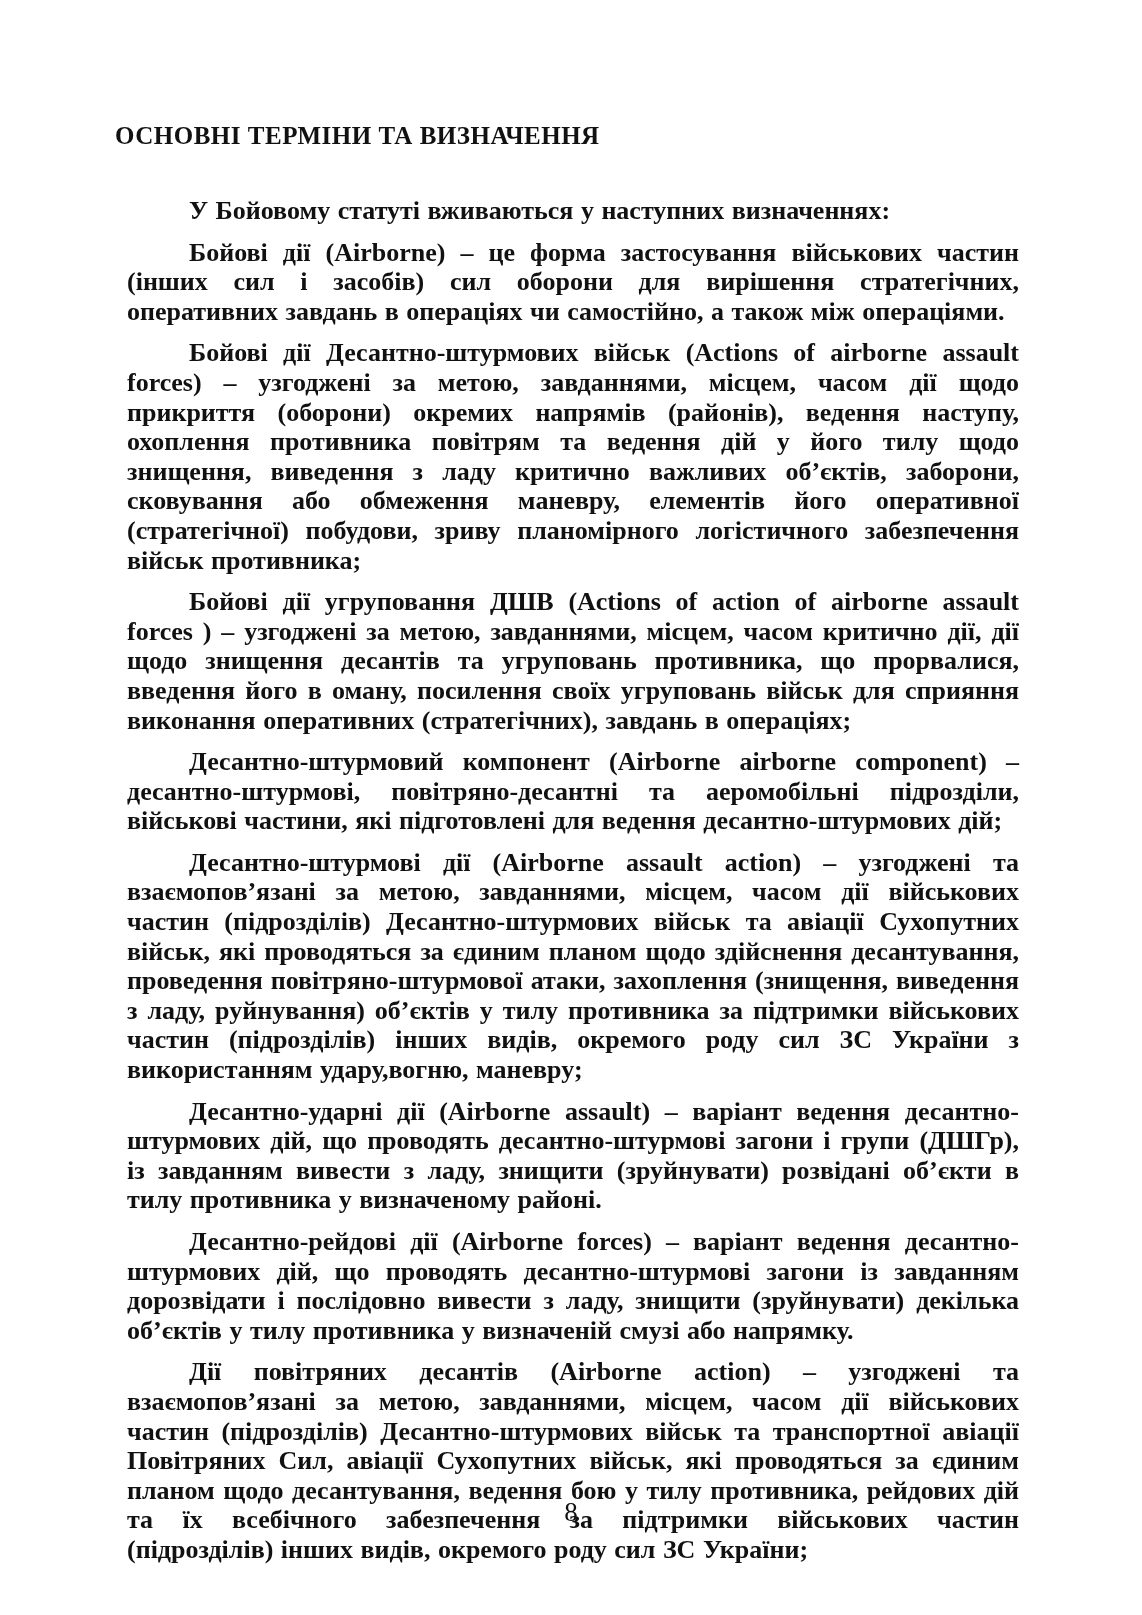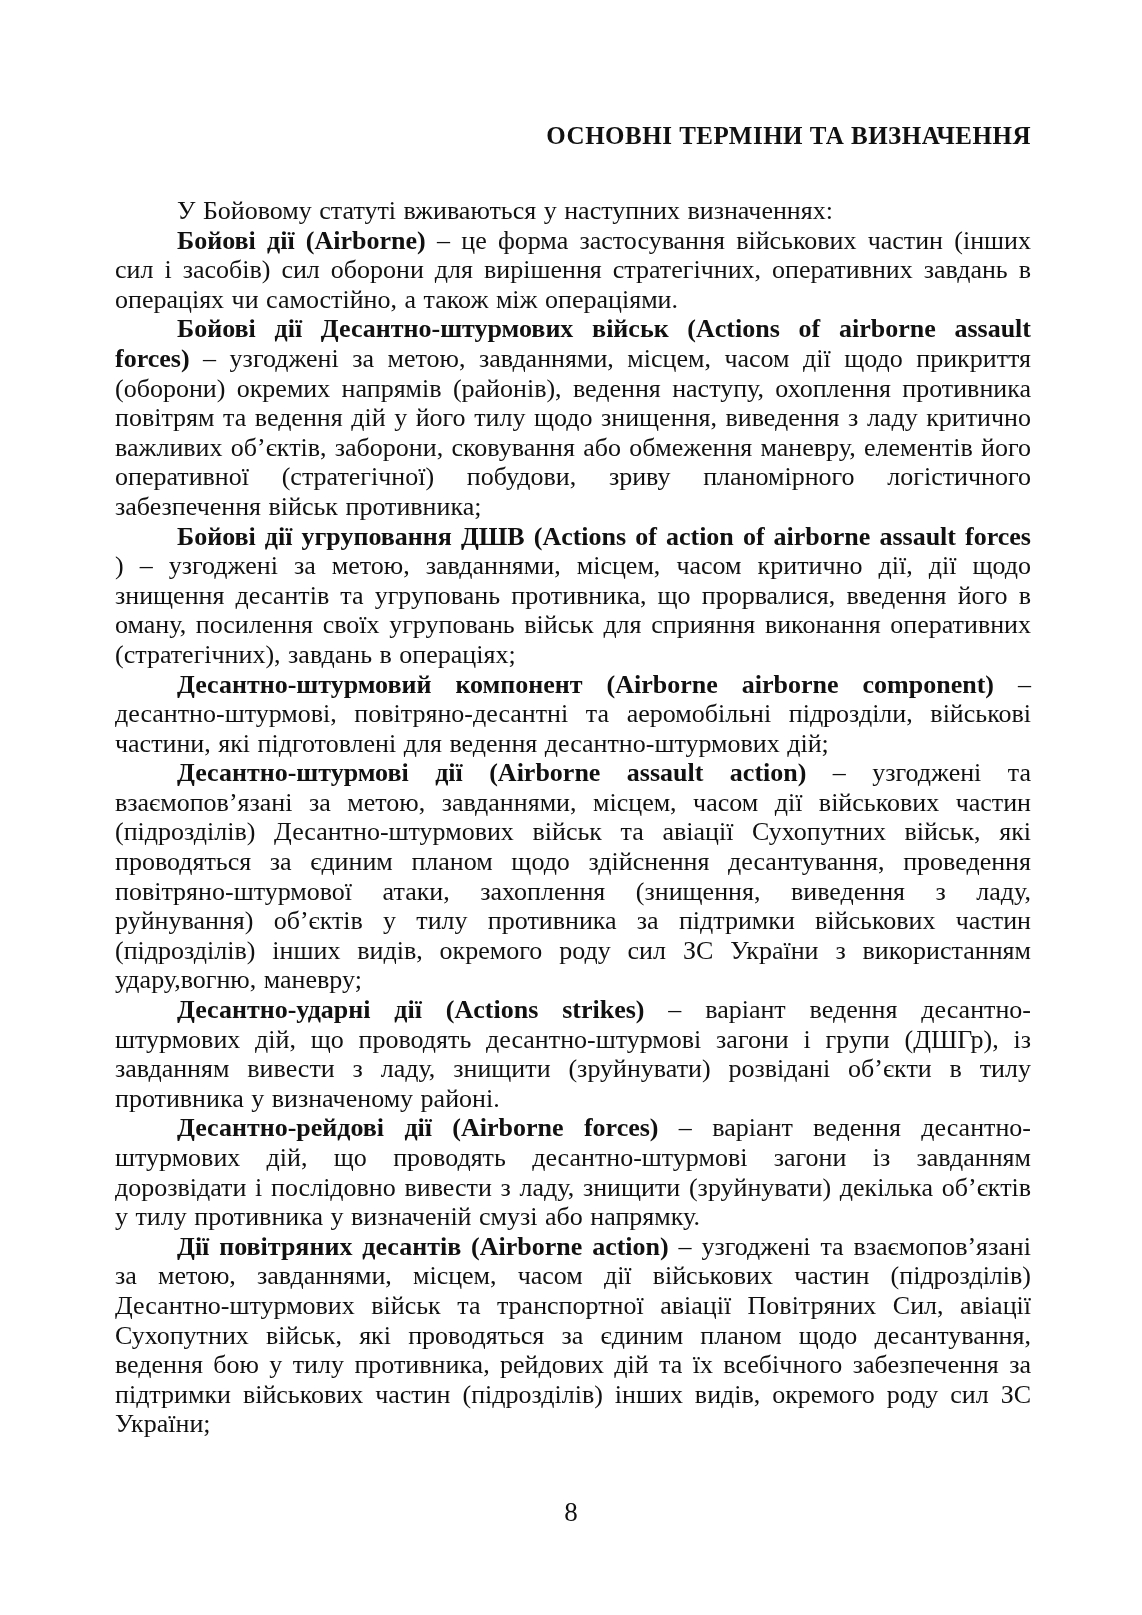--- a/index.html
+++ b/index.html
@@ -17,35 +17,36 @@
     overflow: hidden;
     box-sizing: border-box;
   }
   .content {
     position: absolute;
     left: 115px;
     top: 122px;
     width: 916px;
   }
   .title {
-    text-align: right;
+    text-align: left;
     font-weight: bold;
     font-size: 25px;
     letter-spacing: 0.5px;
     margin: 0 0 46px 0;
     white-space: nowrap;
   }
   p.para {
-    margin: 0;
+    margin: 12px;
     padding: 0;
     font-size: 26px;
     line-height: 29.6px;
     text-align: justify;
     text-indent: 62px;
     word-spacing: 1px;
+    font-weight: bold;
   }
   .page-number {
     position: absolute;
     left: 0;
     right: 0;
     top: 1497px;
     text-align: center;
     font-size: 27px;
   }
 </style>
@@ -62,21 +63,21 @@
     <p class="para"><b>Бойові дії (Airborne)</b><span> – це форма застосування військових частин (інших сил і засобів) сил оборони для вирішення стратегічних, оперативних завдань в операціях чи самостійно, а також між операціями.</span></p>
 
     <p class="para"><b>Бойові дії Десантно-штурмових військ (Actions of airborne assault forces)</b><span> – узгоджені за метою, завданнями, місцем, часом дії щодо прикриття (оборони) окремих напрямів (районів), ведення наступу, охоплення противника повітрям та ведення дій у його тилу щодо знищення, виведення з ладу критично важливих об’єктів, заборони, сковування або обмеження маневру, елементів його оперативної (стратегічної) побудови, зриву планомірного логістичного забезпечення військ противника;</span></p>
 
     <p class="para"><b>Бойові дії угруповання ДШВ (Actions of action of airborne assault forces</b><span> ) – узгоджені за метою, завданнями, місцем, часом критично дії, дії щодо знищення десантів та угруповань противника, що прорвалися, введення його в оману, посилення своїх угруповань військ для сприяння виконання оперативних (стратегічних), завдань в операціях;</span></p>
 
     <p class="para"><b>Десантно-штурмовий компонент (Airborne airborne component)</b><span> – десантно-штурмові, повітряно-десантні та аеромобільні підрозділи, військові частини, які підготовлені для ведення десантно-штурмових дій;</span></p>
 
     <p class="para"><b>Десантно-штурмові дії (Airborne assault action)</b><span> – узгоджені та взаємопов’язані за метою, завданнями, місцем, часом дії військових частин (підрозділів) Десантно-штурмових військ та авіації Сухопутних військ, які проводяться за єдиним планом щодо здійснення десантування, проведення повітряно-штурмової атаки, захоплення (знищення, виведення з ладу, руйнування) об’єктів у тилу противника за підтримки військових частин (підрозділів) інших видів, окремого роду сил ЗС України з використанням удару,вогню, маневру;</span></p>
 
-    <p class="para"><b>Десантно-ударні дії (Actions strikes)</b><span> – варіант ведення десантно-штурмових дій, що проводять десантно-штурмові загони і групи (ДШГр), із завданням вивести з ладу, знищити (зруйнувати) розвідані об’єкти в тилу противника у визначеному районі.</span></p>
+    <p class="para"><b>Десантно-ударні дії (Airborne assault)</b><span> – варіант ведення десантно-штурмових дій, що проводять десантно-штурмові загони і групи (ДШГр), із завданням вивести з ладу, знищити (зруйнувати) розвідані об’єкти в тилу противника у визначеному районі.</span></p>
 
     <p class="para"><b>Десантно-рейдові дії (Airborne forces)</b><span> – варіант ведення десантно-штурмових дій, що проводять десантно-штурмові загони із завданням дорозвідати і послідовно вивести з ладу, знищити (зруйнувати) декілька об’єктів у тилу противника у визначеній смузі або напрямку.</span></p>
 
     <p class="para"><b>Дії повітряних десантів (Airborne action)</b><span> – узгоджені та взаємопов’язані за метою, завданнями, місцем, часом дії військових частин (підрозділів) Десантно-штурмових військ та транспортної авіації Повітряних Сил, авіації Сухопутних військ, які проводяться за єдиним планом щодо десантування, ведення бою у тилу противника, рейдових дій та їх всебічного забезпечення за підтримки військових частин (підрозділів) інших видів, окремого роду сил ЗС України;</span></p>
 
   </div>
 
   <div class="page-number">8</div>
 </div>
 

